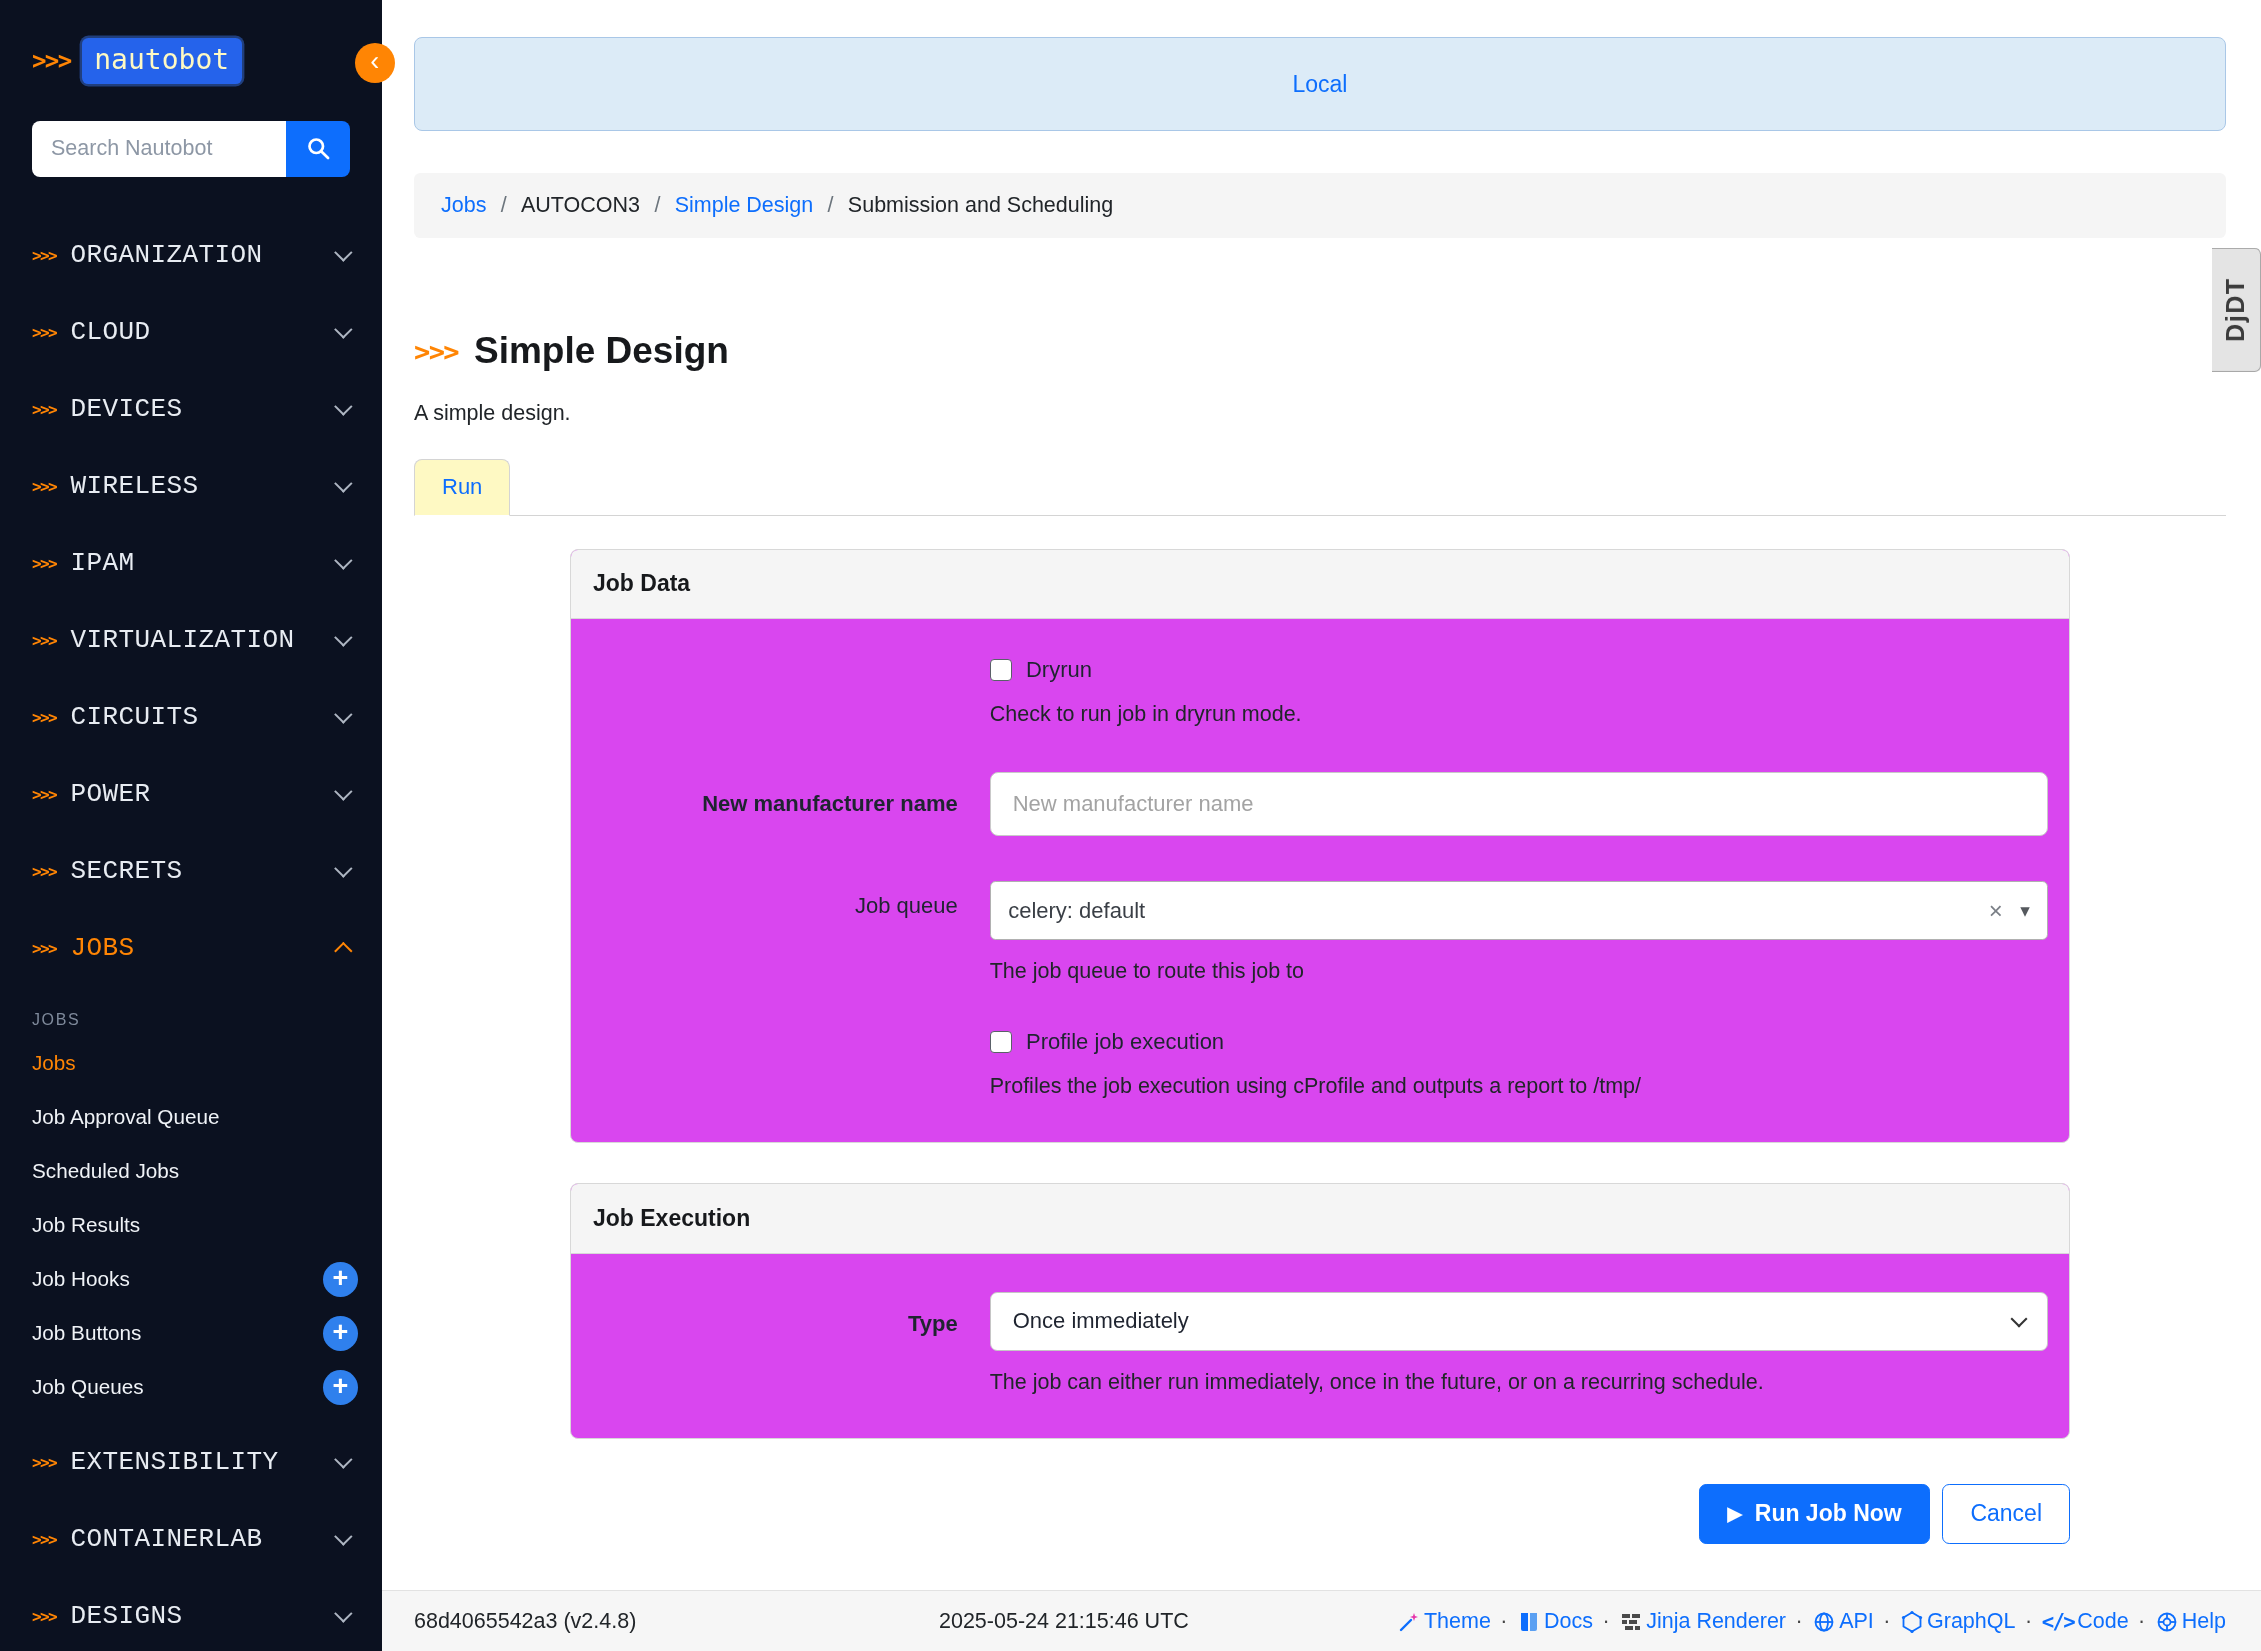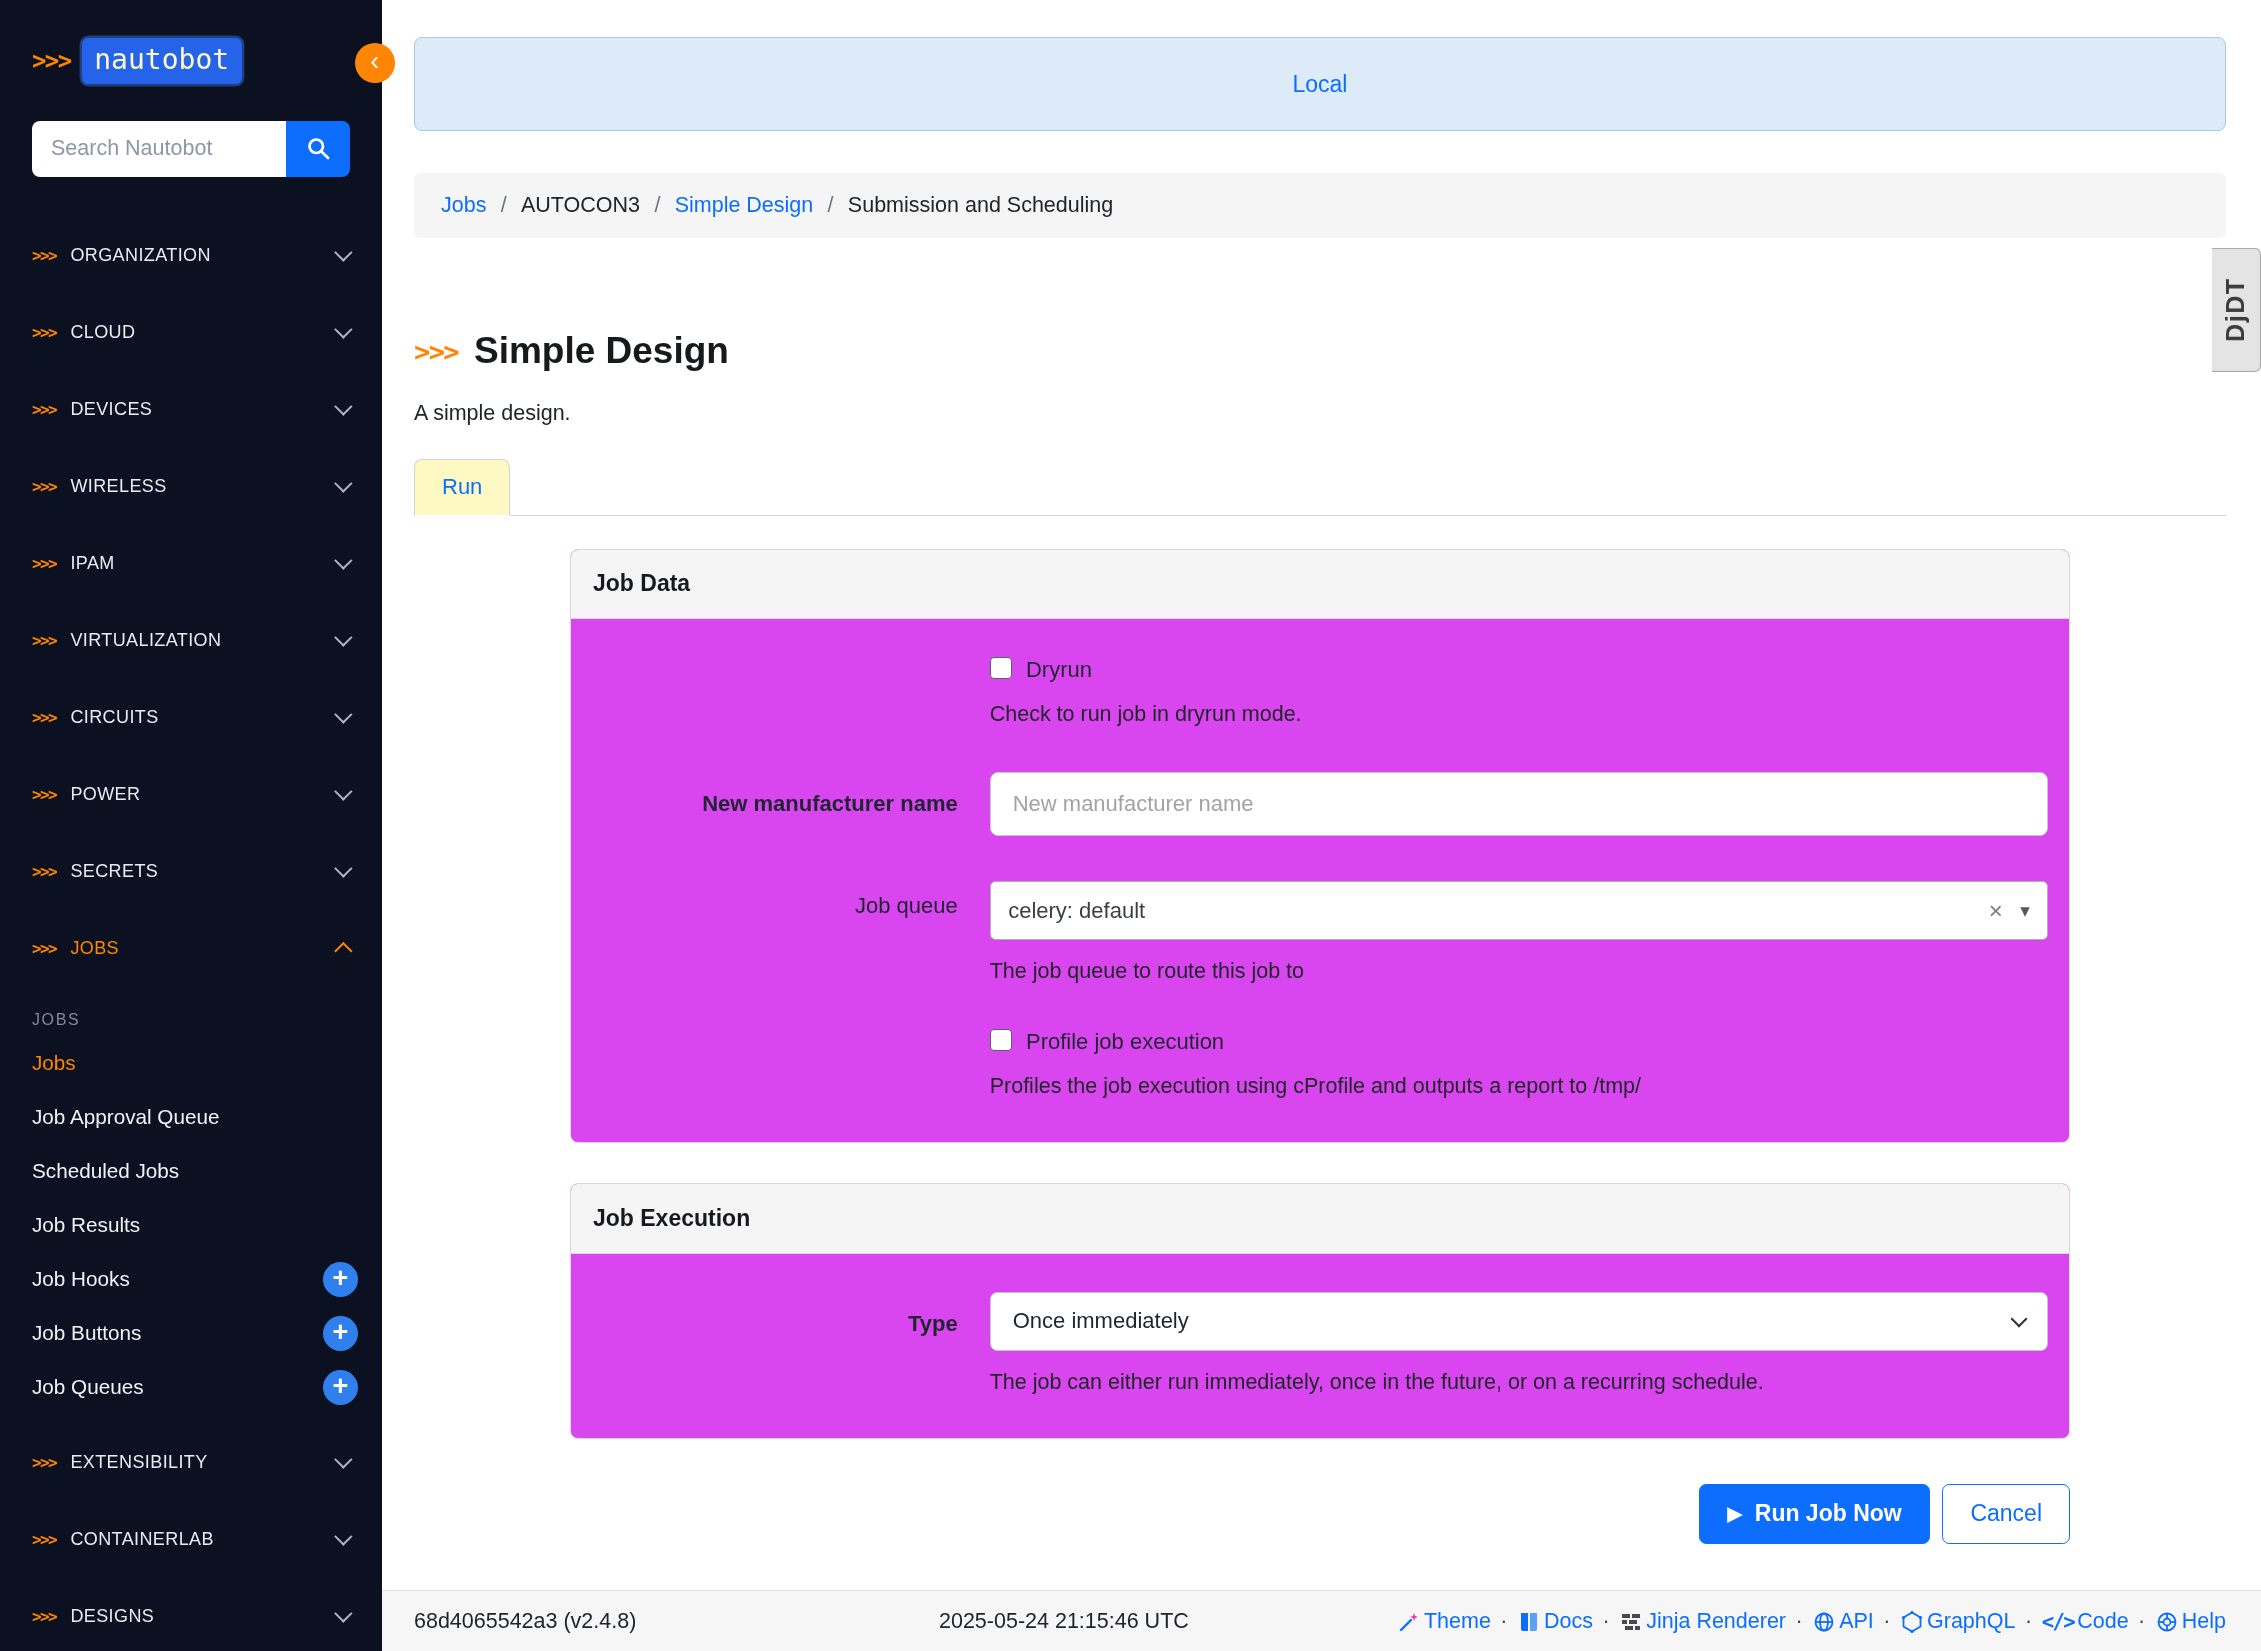--- a/index.html
+++ b/index.html
@@ -28,21 +28,21 @@
     padding:4.8px 12.7px 8px;border-radius:6.4px;box-shadow:0 0 0 2.4px rgba(60,120,240,.45);}
   .search-row{margin:37px 32px 0;display:flex;height:56px;}
   .search-input{flex:1;border:none;border-radius:8px 0 0 8px;padding:12px 19px;font-size:21.5px;
     font-family:"Liberation Sans",sans-serif;color:#333;outline:none;min-width:0;}
   .search-input::placeholder{color:#8d97a5;}
   .search-btn{width:64px;border:none;background:var(--primary);border-radius:0 8px 8px 0;cursor:pointer;
     display:flex;align-items:center;justify-content:center;}
   .nav{margin-top:40px;display:flex;flex-direction:column;}
   .nav-item{height:77px;padding:0 32px;display:flex;align-items:center;gap:14.3px;cursor:pointer;}
   .nav-prompt{font-size:16px;}
-  .nav-label{font-size:18px;letter-spacing:0.4px;color:#e8ecf2;}
+  .nav-label{font-size:26px;letter-spacing:0.4px;color:#e8ecf2;font-family:Liberation Mono, monospace;}
   .chev{width:12.7px;height:12.7px;border-right:2.4px solid #aeb6c2;border-bottom:2.4px solid #aeb6c2;
     transform:rotate(45deg);margin-left:auto;margin-top:-6.4px;}
   .chev.up{transform:rotate(-135deg);border-color:var(--accent);margin-top:6.4px;}
   .nav-item.expanded .nav-label{color:var(--accent);}
   .sub-section-header{margin-top:17.5px;height:32px;padding:0 32px;display:flex;align-items:center;
     font-size:16px;letter-spacing:1.6px;color:#7f8a9b;}
   .sub-item{height:54px;padding:0 24px 0 32px;display:flex;align-items:center;cursor:pointer;}
   .sub-label{font-size:20.7px;color:#f0f3f7;}
   .sub-item.active .sub-label{color:var(--accent);}
   .plus-btn{margin-left:auto;width:35px;height:35px;border-radius:50%;background:#2f80ed;color:#fff;
@@ -73,21 +73,21 @@
   .card{border:0.8px solid #d8d8d8;border-radius:8px;overflow:hidden;background:#d946ef;}
   .card-header{background:var(--muted-bg);border-bottom:0.8px solid #d8d8d8;padding:20.7px 22px;
     font-size:23px;font-weight:700;color:#17191c;}
   .card-body{padding:38px 20.7px 43px;}
   .form-row{display:grid;grid-template-columns:366px 1fr;column-gap:32px;margin-bottom:45px;}
   .form-row.last{margin-bottom:0;}
   .label-col{text-align:right;font-size:22px;color:#1f2430;padding-top:4.8px;}
   .label-col.bold{font-weight:700;}
   .form-row.center .label-col{padding-top:19px;}
   .form-row.mid .label-col{padding-top:12px;}
-  .check-row{display:flex;align-items:flex-start;gap:14.3px;cursor:pointer;}
+  .check-row{display:flex;align-items:center;gap:14.3px;cursor:pointer;}
   .cb{appearance:none;width:22px;height:22px;border:1.6px solid #5a6068;border-radius:4px;background:#fff;cursor:pointer;}
   .cb-label{font-size:22px;color:#1f2430;}
   .help{margin-top:19px;font-size:21.5px;color:#212529;}
   .text-input{width:100%;height:64px;border:0.8px solid #c9c9c9;border-radius:8px;padding:0 22px;
     font-size:22px;font-family:"Liberation Sans",sans-serif;color:#333;outline:none;}
   .text-input::placeholder{color:#a3a3a3;}
   .select2{height:59px;border:0.8px solid #b0b0b0;border-radius:5.6px;display:flex;align-items:center;
     padding:0 17.5px;cursor:pointer;background:#fff;}
   .s2-value{font-size:22px;color:#3a3f46;}
   .s2-tools{margin-left:auto;display:flex;align-items:center;gap:17.5px;color:#7a7f86;}

